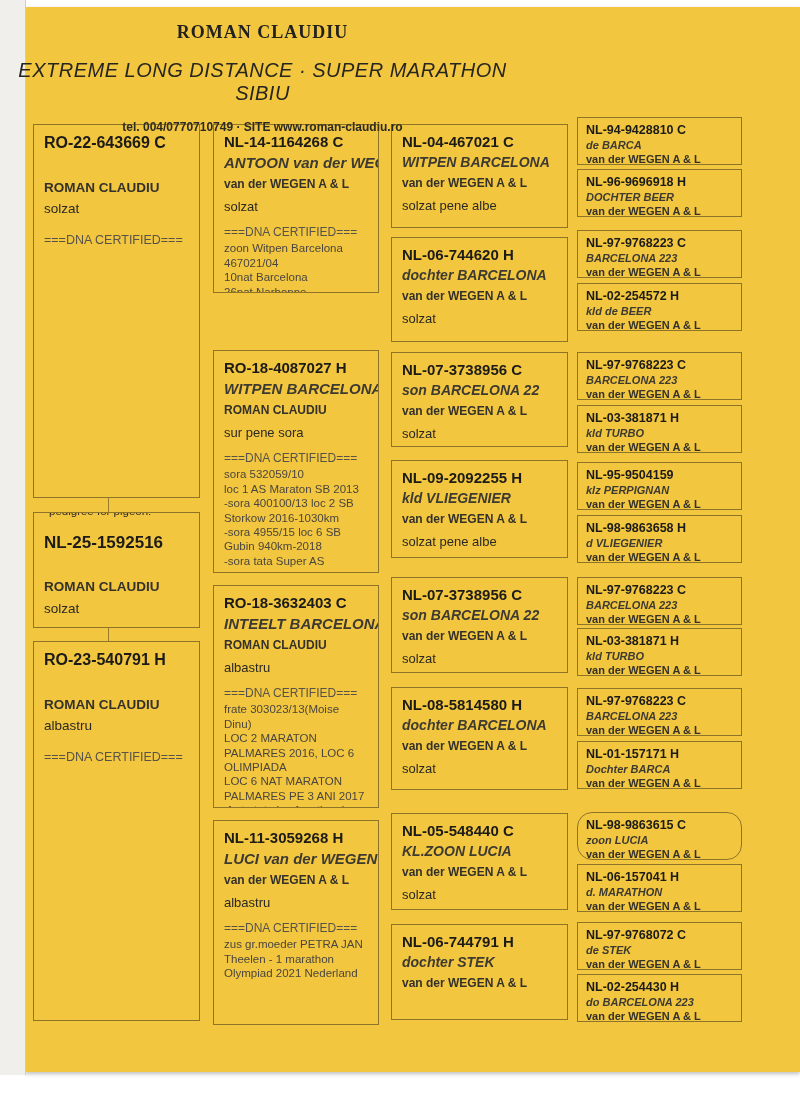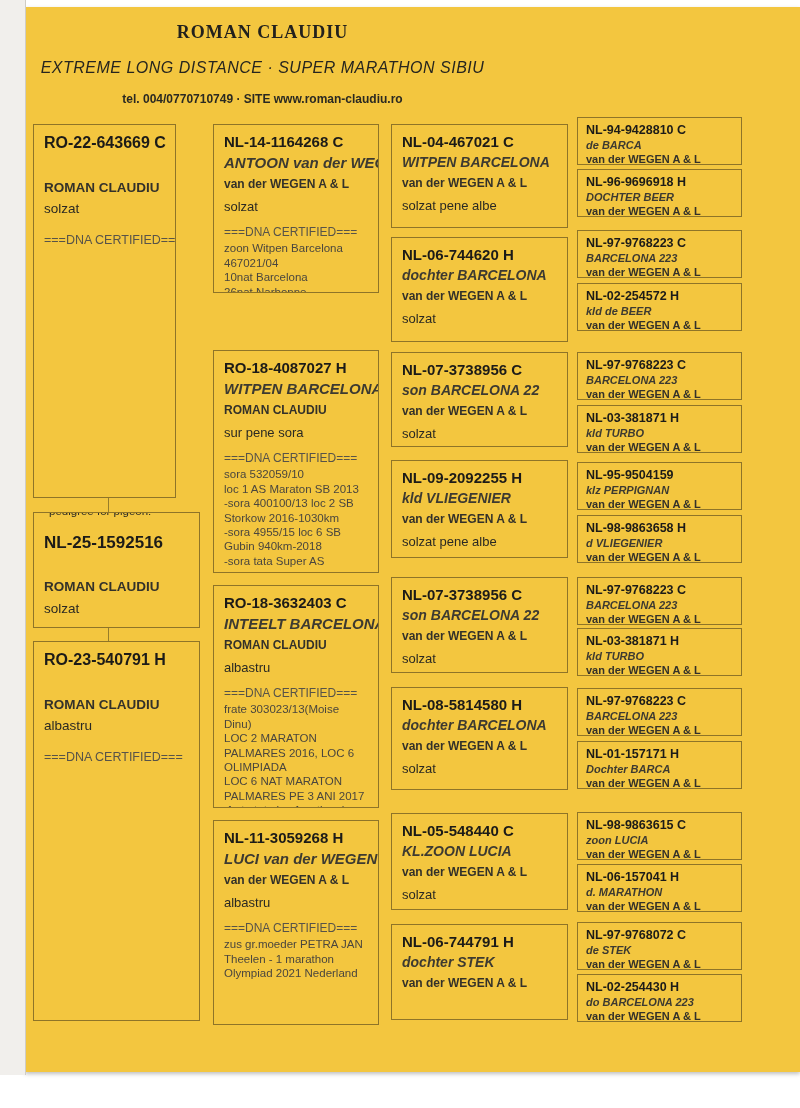--- a/index.html
+++ b/index.html
@@ -2,21 +2,21 @@
 <html><head>
 <meta charset="utf-8">
 <style>
   html,body{margin:0;padding:0;}
   body{background:#fdfdfc;font-family:"Liberation Sans",sans-serif;}
   #root{position:relative;width:800px;height:1108px;overflow:hidden;background:#ffffff;}
   #left-strip{position:absolute;left:0;top:0;width:25px;height:1075px;background:#f1efec;border-right:1px solid #cfccc5;}
   #sheet{position:absolute;left:25px;top:7px;width:775px;height:1065px;background:#F3C63F;box-shadow:0 2px 4px rgba(0,0,0,.25);}
   .hdr{position:absolute;left:10px;top:22px;width:505px;text-align:center;color:#22211d;}
   .hdr .title{font-family:"Liberation Serif",serif;font-weight:bold;font-size:18px;letter-spacing:1px;}
-  .hdr .subtitle{font-style:italic;font-size:16px;letter-spacing:.5px;margin-top:16px;color:#26251f;}
+  .hdr .subtitle{font-style:italic;font-size:20px;letter-spacing:.5px;margin-top:16px;color:#26251f;}
   .hdr .contact{font-weight:bold;font-size:12px;margin-top:15px;color:#2a2922;}
   .box{position:absolute;border:1px solid rgba(75,62,25,.6);padding:8px 10px;box-sizing:border-box;overflow:hidden;line-height:1.2;color:#23221c;}
   .ring{font-weight:bold;font-size:15px;color:#1c1b18;white-space:nowrap;}
   .name{font-style:italic;font-weight:bold;font-size:15px;color:#3d3a31;white-space:nowrap;margin-top:3px;}
   .fancier{font-weight:bold;font-size:12px;color:#33312a;margin-top:5px;white-space:nowrap;}
   .plumage{font-size:13px;color:#2a2923;margin-top:8px;white-space:nowrap;}
   .dna{font-size:12px;color:#575349;margin-top:10px;white-space:nowrap;}
   .details{font-size:11.5px;color:#4a463e;margin-top:2px;white-space:pre-line;line-height:1.25;}
   .c1 .ring{font-size:16px;}
   .c1 .fancier{font-size:13.5px;margin-top:28px;}
@@ -40,21 +40,21 @@
 <div id="root">
   <div id="sheet"></div>
   <div id="left-strip"></div>
 
   <div class="hdr">
     <div class="title">ROMAN CLAUDIU</div>
     <div class="subtitle">EXTREME LONG DISTANCE  ·  SUPER MARATHON  SIBIU</div>
     <div class="contact">tel. 004/0770710749  ·  SITE www.roman-claudiu.ro</div>
   </div>
 
-  <div class="box c1" style="left:33px;top:124px;width:143px;height:374px;">
+  <div class="box c1" style="left:33px;top:124px;width:167px;height:374px;">
     <div class="ring">RO-22-643669 C</div>
     <div class="fancier">ROMAN CLAUDIU</div>
     <div class="plumage">solzat</div>
     <div class="dna">===DNA CERTIFIED===</div>
   </div>
 
   <div class="tick" style="left:108px;top:498px;height:14px;"></div>
 
   <div class="box subject" style="left:33px;top:512px;width:167px;height:116px;">
     <span class="legend">pedigree for pigeon:</span>
@@ -229,21 +229,21 @@
   <div class="box gg" style="left:577px;top:688px;width:165px;height:48px;">
     <div class="ring">NL-97-9768223 C</div>
     <div class="name">BARCELONA 223</div>
     <div class="fancier">van der WEGEN A &amp; L</div>
   </div>
   <div class="box gg" style="left:577px;top:741px;width:165px;height:48px;padding-left:8px;">
     <div class="ring">NL-01-157171 H</div>
     <div class="name">Dochter BARCA</div>
     <div class="fancier">van der WEGEN A &amp; L</div>
   </div>
-  <div class="box gg" style="left:577px;top:812px;width:165px;height:48px;">
+  <div class="box gg" style="left:577px;top:812px;width:165px;height:48px;border-radius:15px;">
     <div class="ring">NL-98-9863615 C</div>
     <div class="name">zoon LUCIA</div>
     <div class="fancier">van der WEGEN A &amp; L</div>
   </div>
   <div class="box gg" style="left:577px;top:864px;width:165px;height:48px;">
     <div class="ring">NL-06-157041 H</div>
     <div class="name">d. MARATHON</div>
     <div class="fancier">van der WEGEN A &amp; L</div>
   </div>
   <div class="box gg" style="left:577px;top:922px;width:165px;height:48px;">

